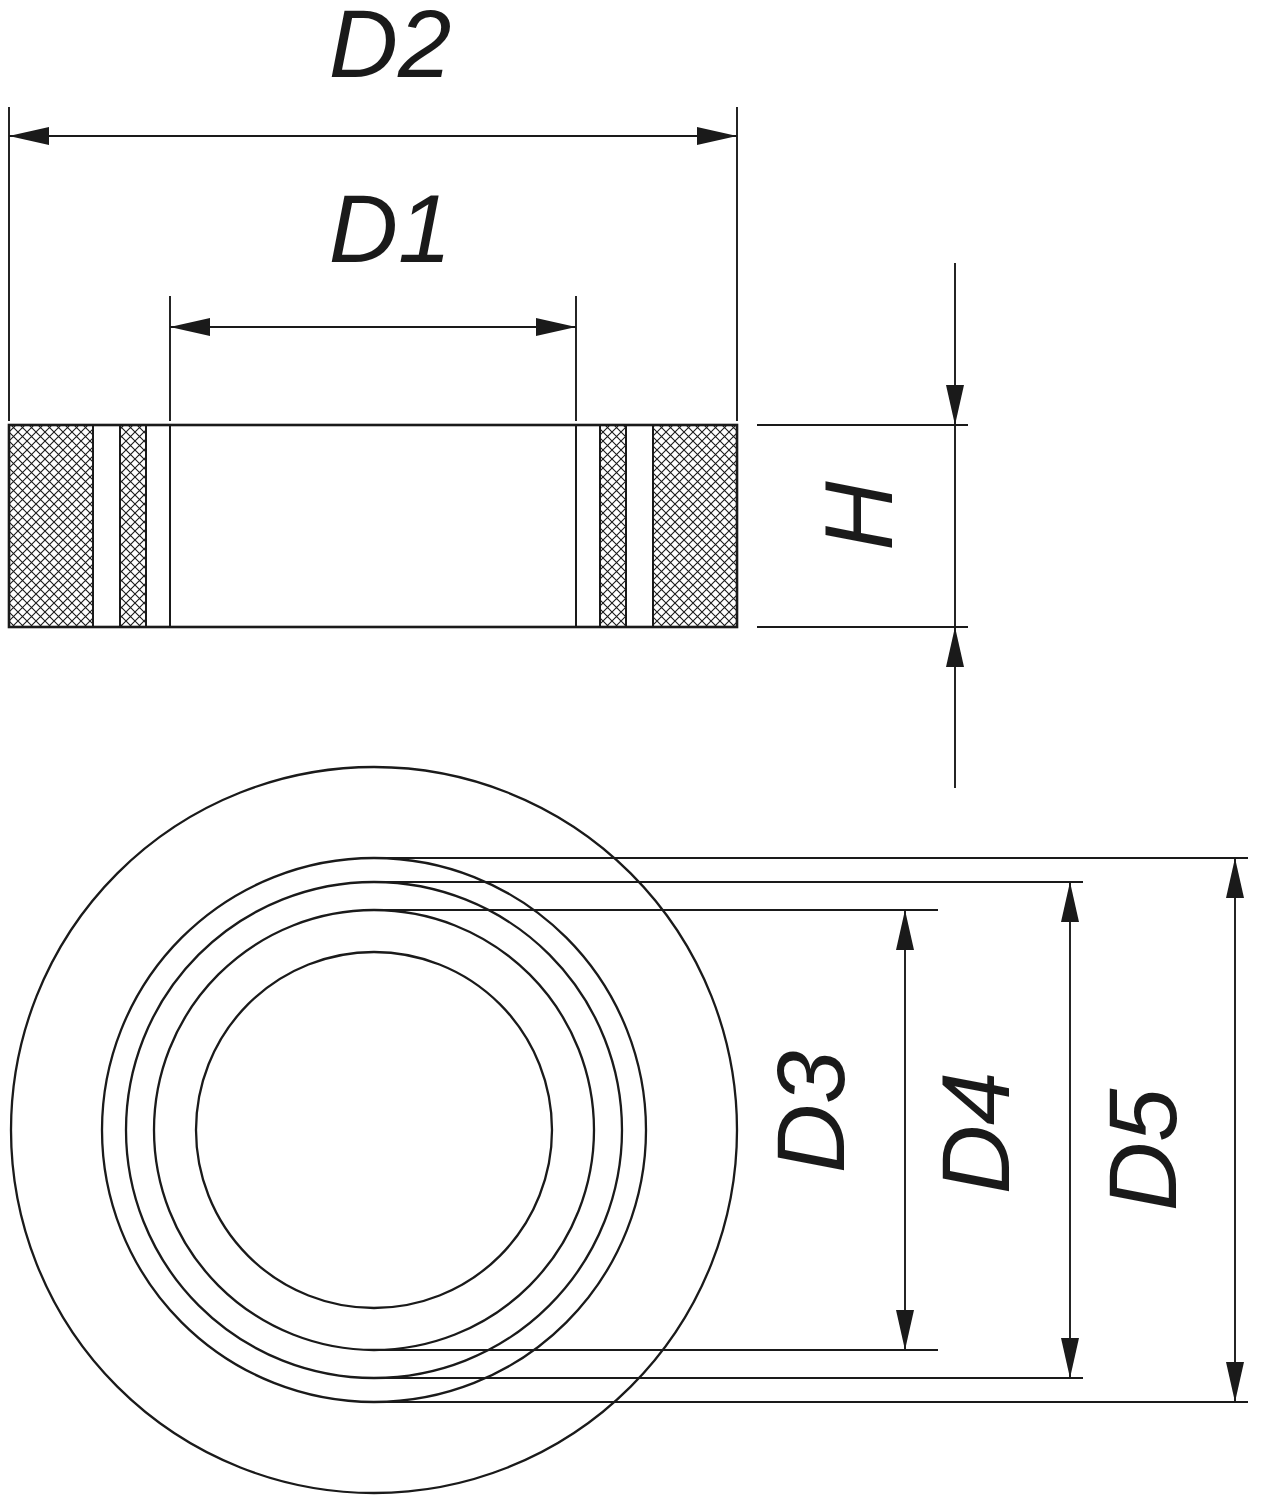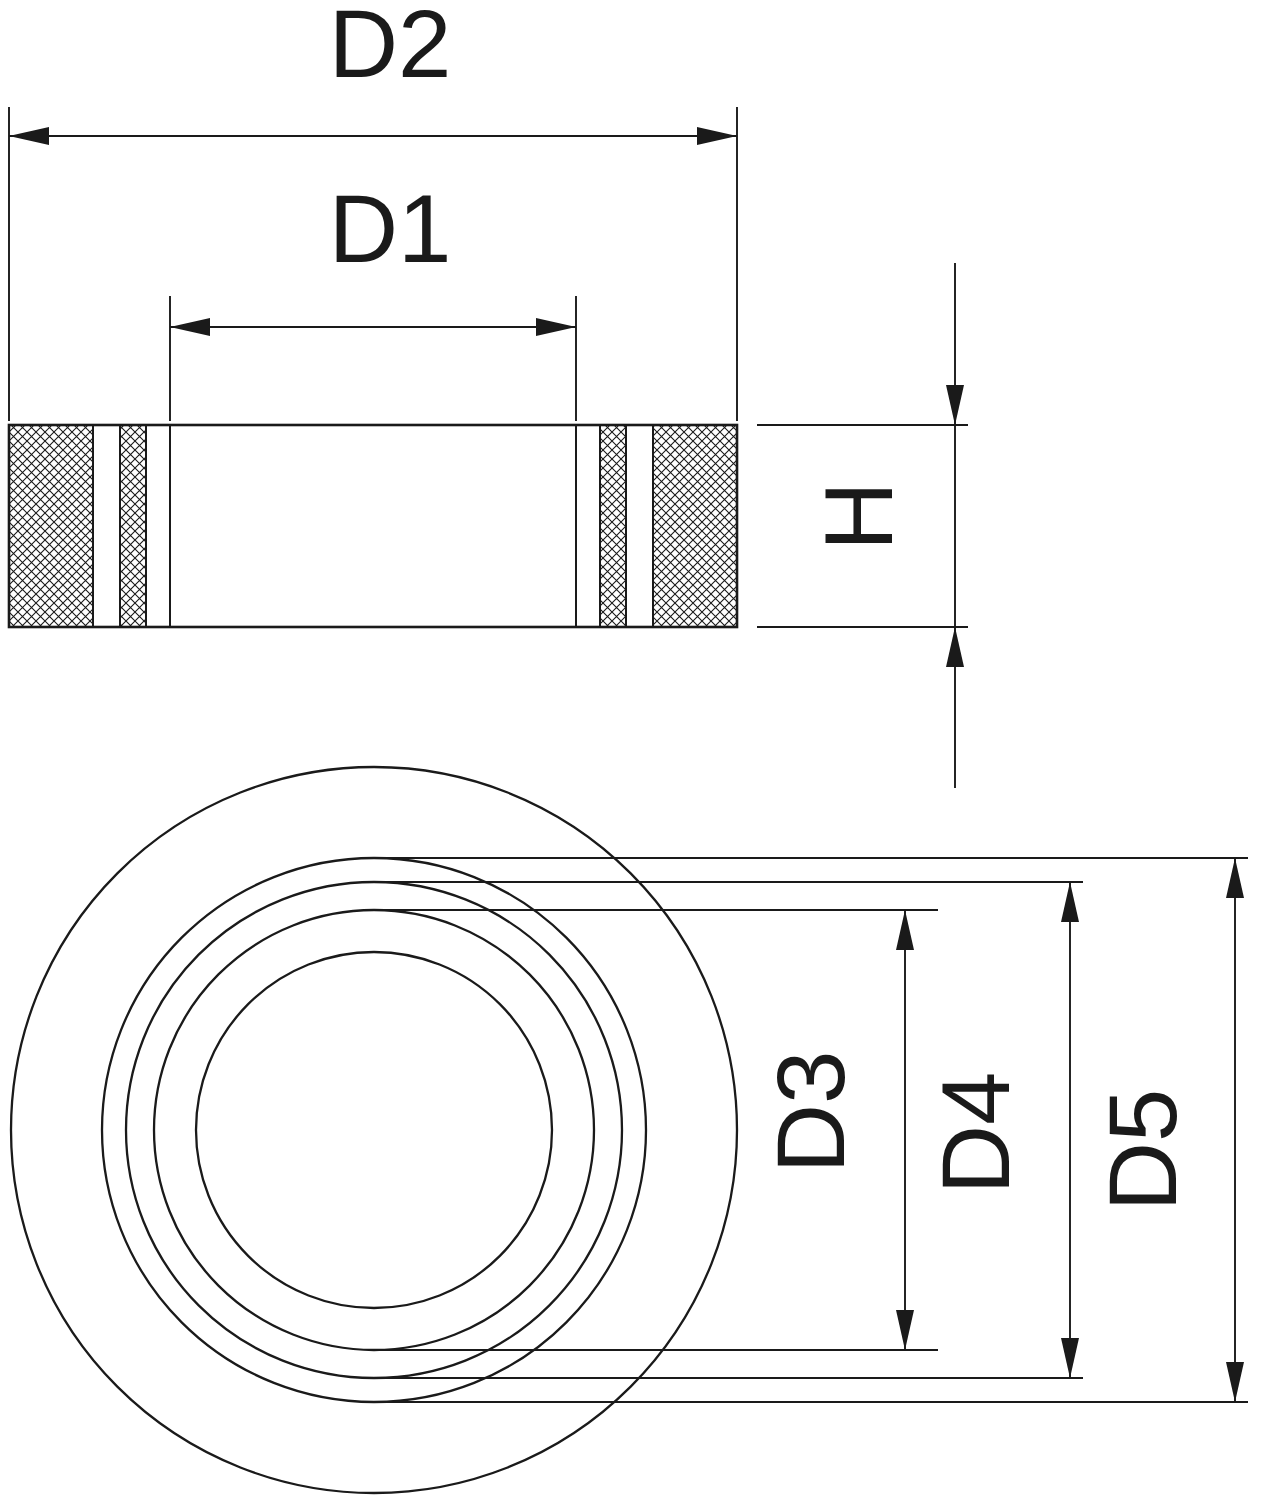--- a/index.html
+++ b/index.html
@@ -9,20 +9,21 @@
     width: 1268px;
     height: 1500px;
     font-family: "Liberation Sans", sans-serif;
   }
   .canvas {
     position: relative;
     width: 1268px;
     height: 1500px;
     background: #ffffff;
     overflow: hidden;
+    font-style: italic;
   }
   svg { display: block; }
   text {
     font-family: "Liberation Sans", sans-serif;
     font-size: 96px;
     font-weight: 400;
   }
 </style>
 </head>
 <body>

